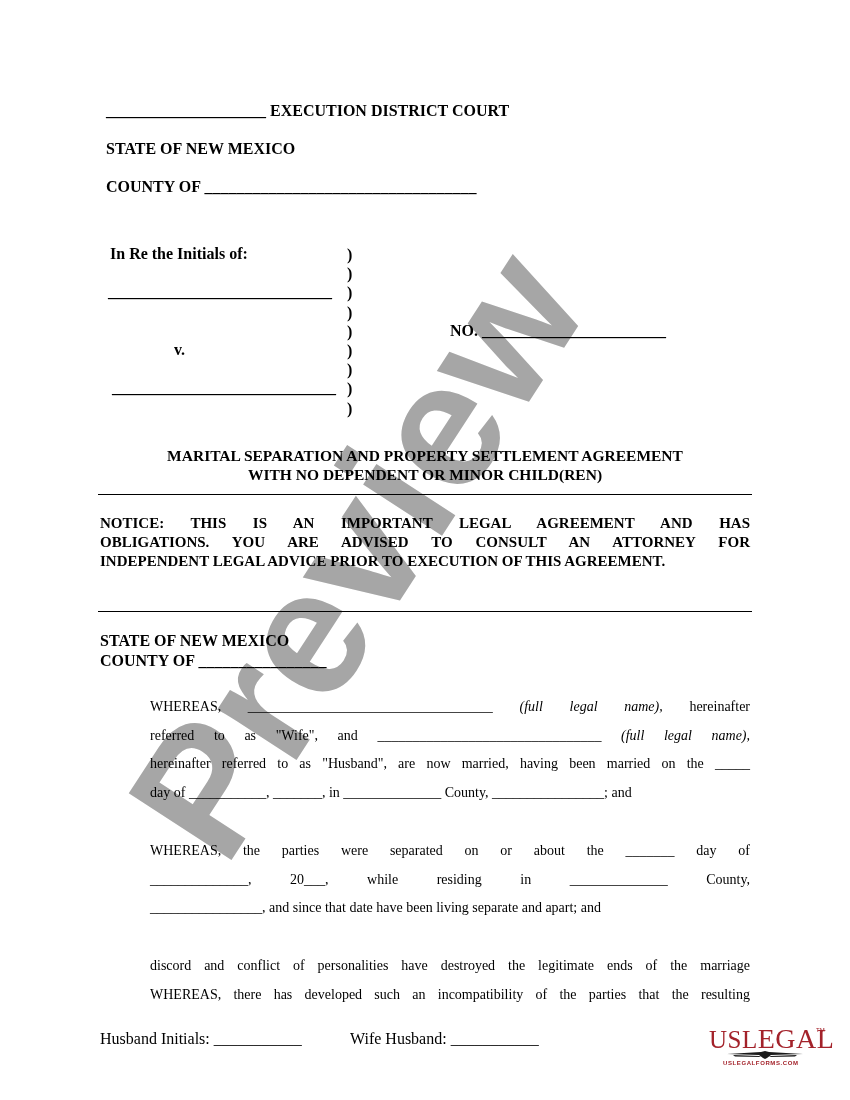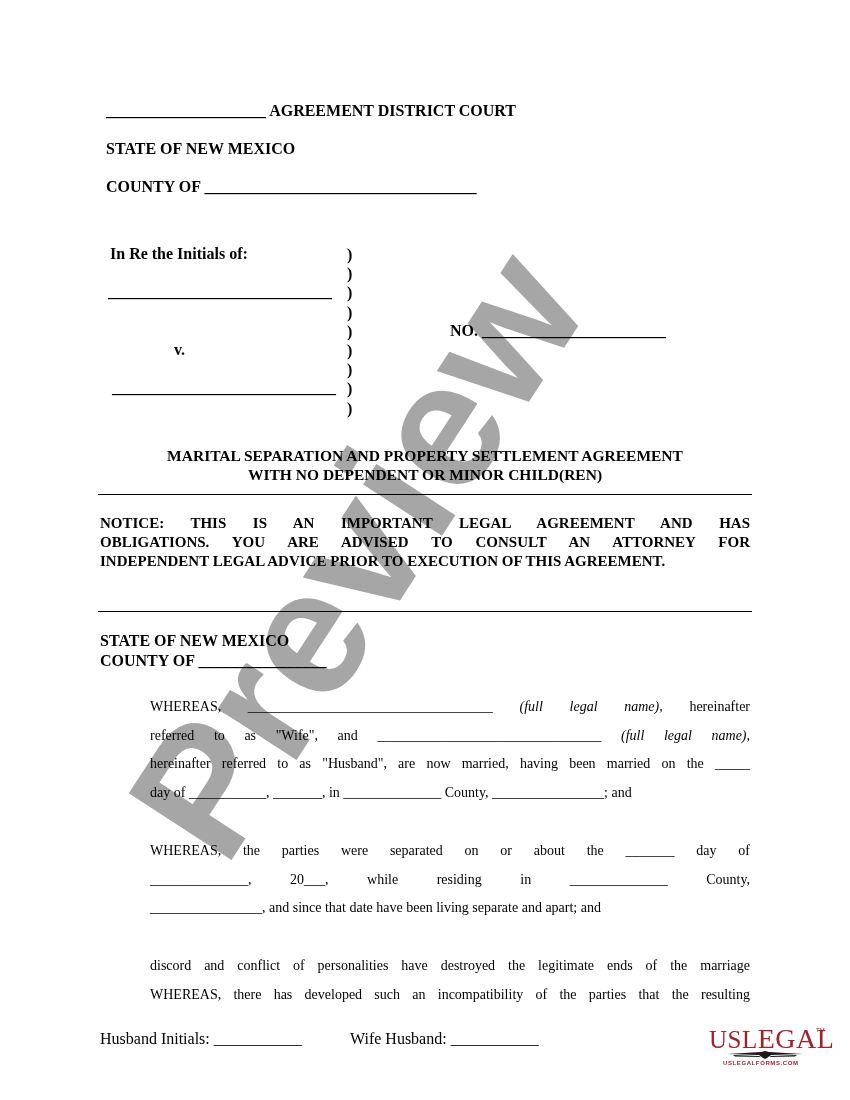--- a/index.html
+++ b/index.html
@@ -138,21 +138,21 @@
 <body>
 
 <svg class="watermark" viewBox="0 0 850 1100" xmlns="http://www.w3.org/2000/svg">
   <text x="0" y="0" transform="translate(225,870) rotate(-57)" font-family="Liberation Sans, DejaVu Sans, sans-serif" font-weight="bold" font-size="178" fill="#a6a6a6">Preview</text>
 </svg>
 
 <div class="content">
 
   <div class="abs bold f16" style="left:106px; top:102px;">
     <span>____________________</span>
-    <span>AGREEMENT DISTRICT COURT</span>
+    <span>EXECUTION DISTRICT COURT</span>
   </div>
   <div class="abs bold f16" style="left:106px; top:140px;">STATE OF NEW MEXICO</div>
   <div class="abs bold f16" style="left:106px; top:178px;">
     <span>COUNTY OF</span>
     <span>__________________________________</span>
   </div>
 
   <div class="abs bold f16" style="left:110px; top:245px;">In Re the Initials of:</div>
   <div class="abs bold f16" style="left:108px; top:283px;">____________________________</div>
   <div class="abs bold f16" style="left:174px; top:341px;">v.</div>

